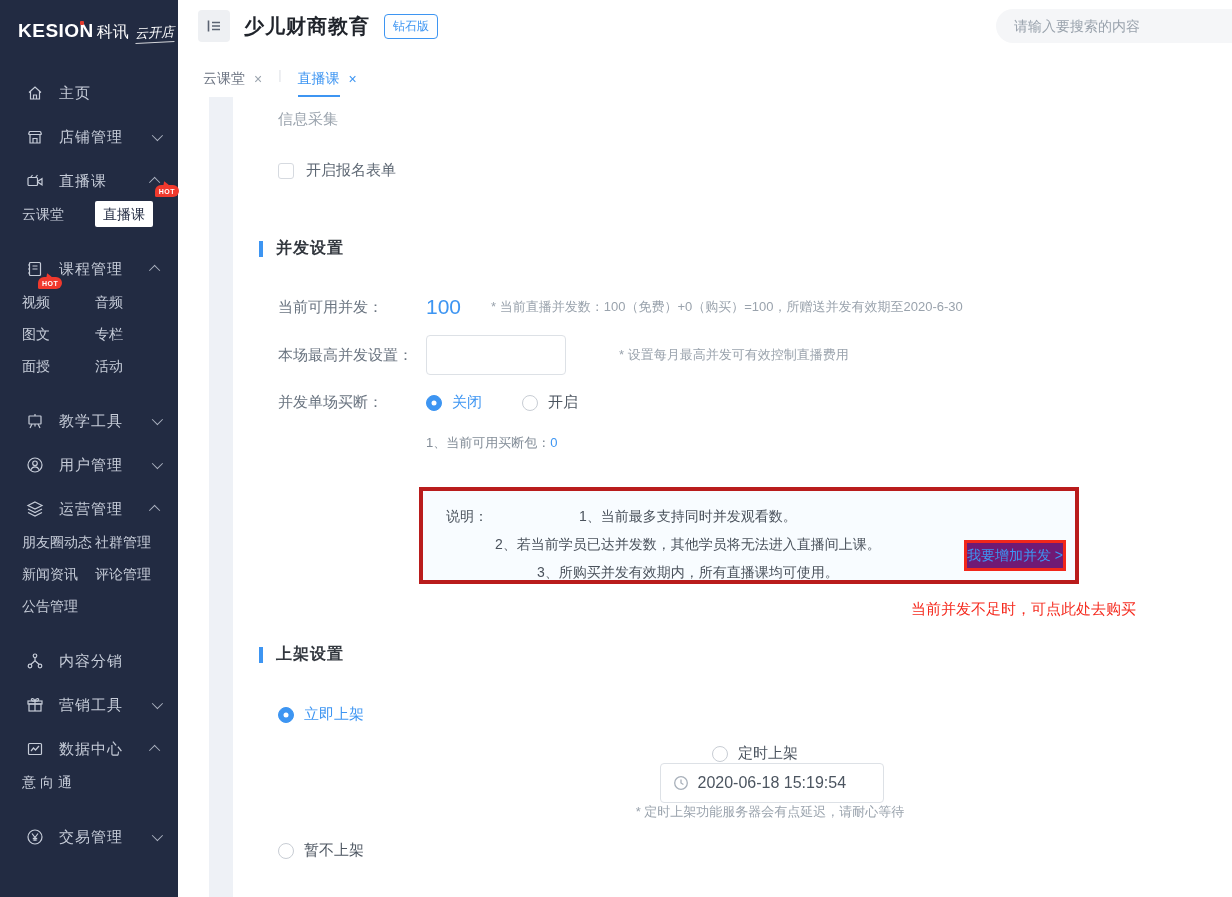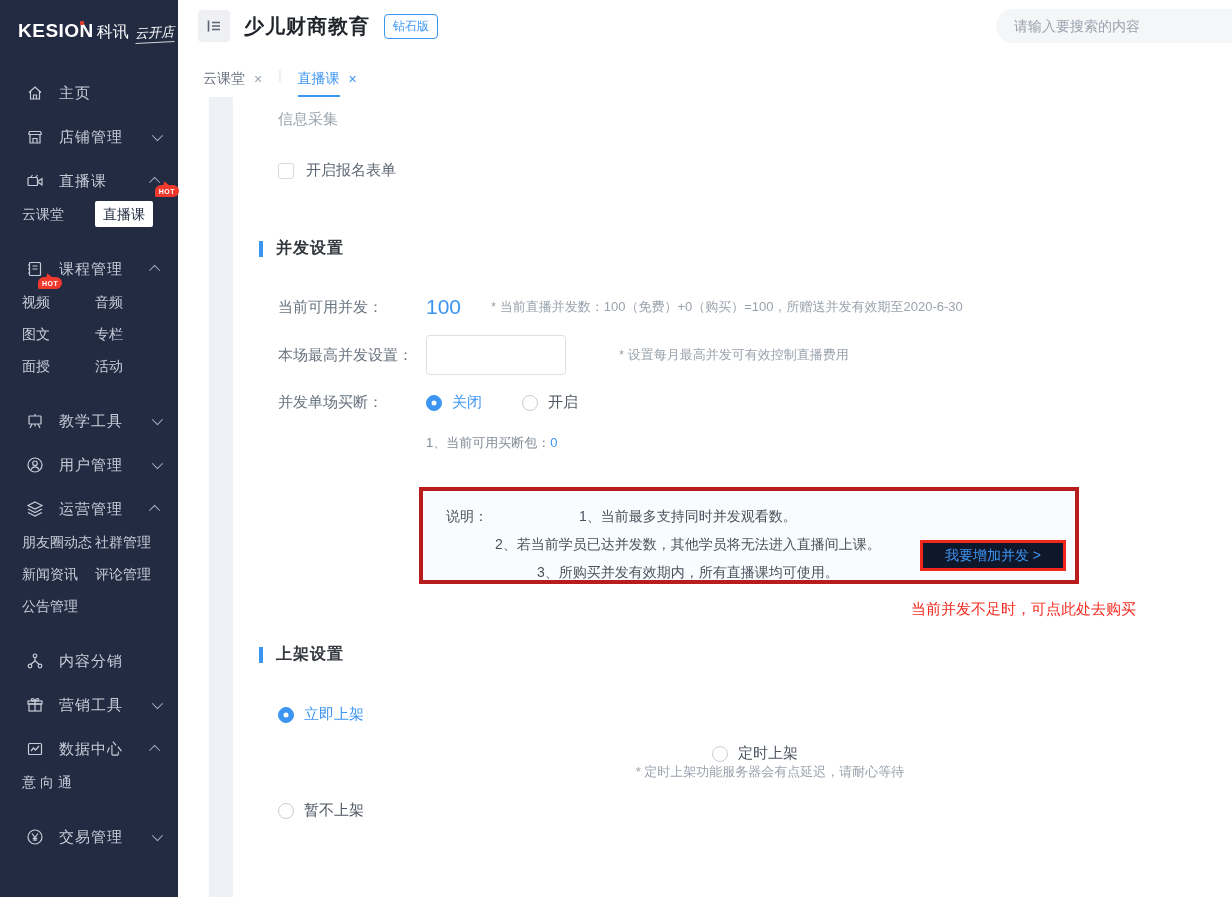--- a/index.html
+++ b/index.html
@@ -85,21 +85,21 @@
   .radio-opt { display:flex; align-items:center; margin-right:40px; cursor:pointer; }
 
   .hint { margin-left:148px; font-size:13px; color:#828c97; }
   .hint1 { margin-top:22px; } .hint2 { margin-top:17px; }
   .hint .blue { color:#3d95f2; }
 
   .notice-box { margin-left:141px; margin-top:35px; width:660px; height:97px; border:4px solid #b91c1c; background:#f8fcff; position:relative; padding:13px 16px;text-align:center; }
   .notice-inner { display:flex; font-size:14px; color:#4a525c; }
   .notice-label { width:56px; flex:none; line-height:24px; }
   .notice-lines div { line-height:24px; margin-bottom:4px; }
-  .buy-link-box { position:absolute; right:9px; bottom:9px; border:3px solid #f2271b; padding:3px 22px; background:#0f172a; }
+  .buy-link-box { position:absolute; right:9px; bottom:9px; border:3px solid #f2271b; padding:3px 0; background:#701a75; }
   .buy-link { color:#3d95f2; font-size:14px; text-decoration:none; cursor:pointer; }
   .red-annot { margin-top:16px; margin-left:633px; color:#f52a1e; font-size:15px; }
 
   .shelf-head { margin-top:25px; }
   .shelf-row1 { margin-top:40px; display:flex; align-items:center; }
   .shelf-row2 { margin-top:20px; display:flex; align-items:center;flex-direction:column; }
   .shelf-row3 { margin-top:20px; display:flex; align-items:center; }
   .dt-input { margin-left:33px; width:224px; height:40px; border:1px solid #dde1e6; border-radius:4px; background:#fff;
               display:flex; align-items:center; padding:0 12px; font-size:16px; color:#4c5560; gap:9px; cursor:pointer; }
   .dt-input svg { stroke:#a8b0ba; fill:none; stroke-width:1.3; width:16px; height:16px; flex:none; }
@@ -348,20 +348,27 @@
     <div class="shelf-row1">
       <span class="radio sel"></span>
       <span class="radio-lbl sel">立即上架</span>
     </div>
 
     <div class="shelf-row2">
       <span class="radio-opt" style="margin-right:0">
         <span class="radio"></span>
         <span class="radio-lbl">定时上架</span>
       </span>
+      <div class="dt-input">
+        <svg viewBox="0 0 16 16">
+            <circle cx="8" cy="8" r="6.3"></circle>
+            <path d="M8 4.5V8l2.4 1.5"></path>
+          </svg>
+        <span>2020-06-18 15:19:54</span>
+      </div>
       <span class="note">* 定时上架功能服务器会有点延迟，请耐心等待</span>
     </div>
 
     <div class="shelf-row3">
       <span class="radio"></span>
       <span class="radio-lbl">暂不上架</span>
     </div>
 
   </div>
 </div>

